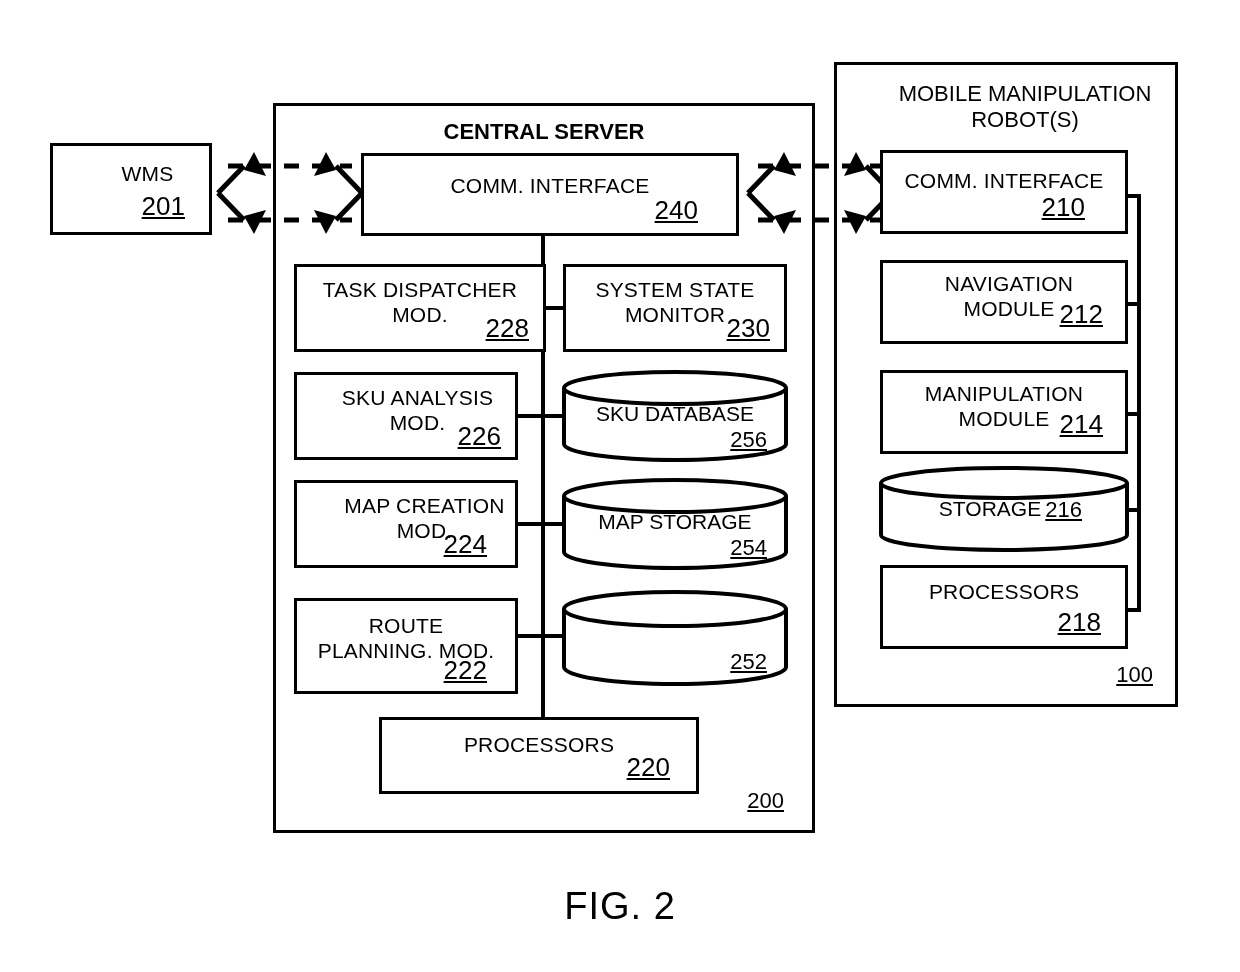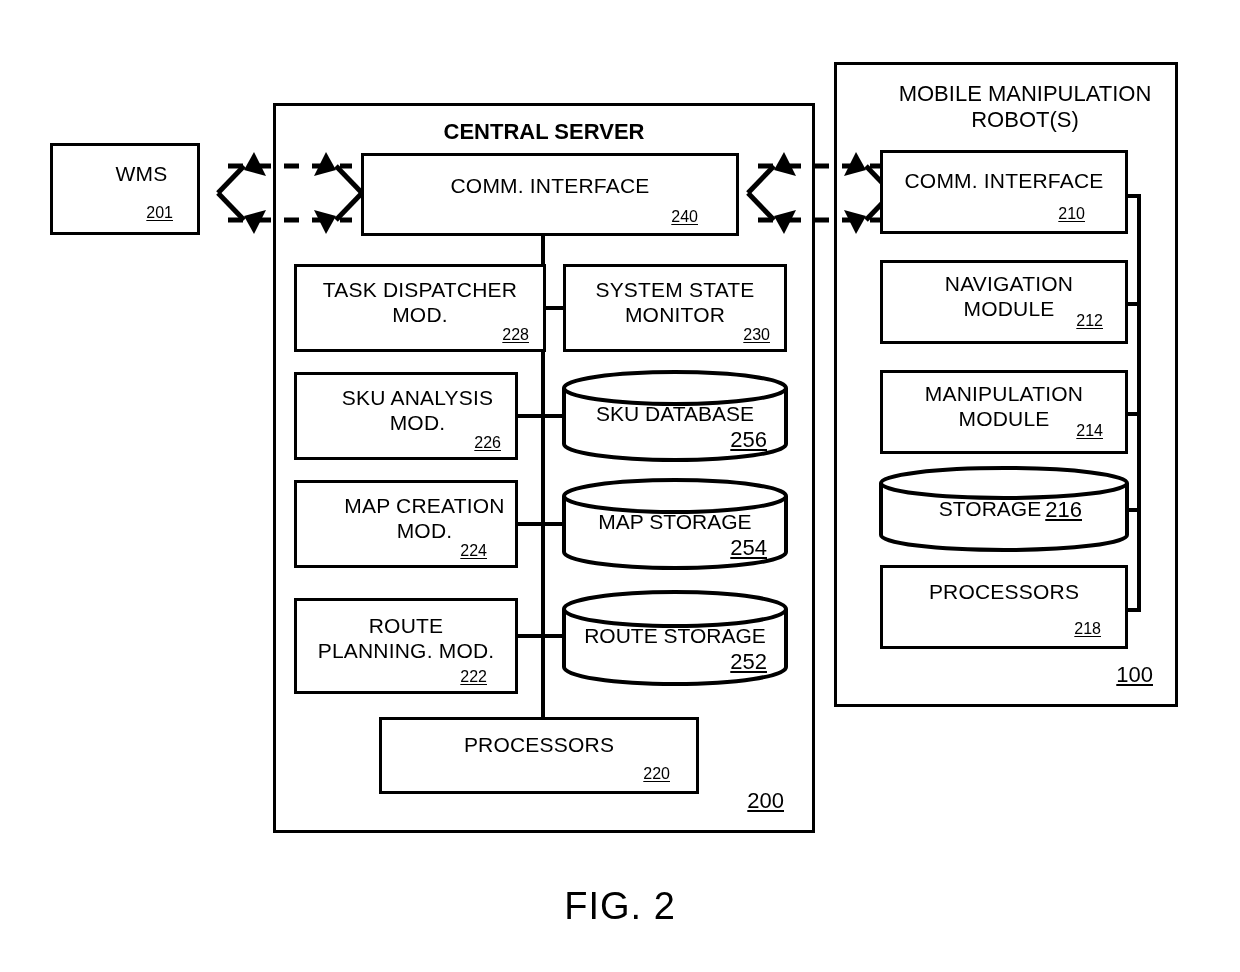--- a/index.html
+++ b/index.html
@@ -46,21 +46,21 @@
     position: absolute;
     left: 0; right: 0;
     text-align: center;
     font-size: 21px;
     letter-spacing: 0.2px;
     line-height: 1.18;
     white-space: pre-line;
   }
   .bnum {
     position: absolute;
-    font-size: 16px;
+    font-size: 26px;
     text-decoration: underline;
     text-underline-offset: 2px;
   }
 
   .panel-title {
     position: absolute;
     left: 0; right: 0;
     text-align: center;
     font-size: 22px;
     font-weight: bold;
@@ -124,21 +124,21 @@
     text-align: center;
     font-size: 38px;
     letter-spacing: 1px;
   }
 </style>
 </head>
 <body>
 
 <div id="figure">
 
-  <div class="box" style="left:50px; top:143px; width:150px; height:92px;padding-left:33px;">
+  <div class="box" style="left:50px; top:143px; width:162px; height:92px;padding-left:33px;">
     <div class="box-inner">
       <div class="btitle" style="top:16px;">WMS</div>
       <div class="bnum" style="right:24px; bottom:10px;">201</div>
     </div>
   </div>
 
   <div class="dashlink" style="left:210px; top:138px; width:160px; height:110px;">
     <svg width="160" height="110" viewBox="0 0 160 110">
 
       <g stroke="#000" stroke-width="5" fill="none" stroke-linecap="butt">
@@ -235,21 +235,20 @@
     </svg>
     <div class="cyl-label" style="top:32px;">MAP STORAGE</div>
     <div class="cyl-num" style="right:22px; top:57px;">254</div>
   </div>
 
   <div class="cyl" style="left:561px; top:590px; width:228px; height:96px;">
     <svg width="228" height="96" viewBox="0 0 228 96">
       <path d="M3,19 L3,77 A111,17 0 0 0 225,77 L225,19" fill="#fff" stroke="#000" stroke-width="4"></path>
       <ellipse cx="114" cy="19" rx="111" ry="17" fill="#fff" stroke="#000" stroke-width="4"></ellipse>
     </svg>
-    <div class="cyl-label" style="top:34px;">ROUTE STORAGE</div>
     <div class="cyl-num" style="right:22px; top:59px;">252</div>
   </div>
 
   <div class="box" style="left:379px; top:717px; width:320px; height:77px;">
     <div class="box-inner">
       <div class="btitle" style="top:13px;">PROCESSORS</div>
       <div class="bnum" style="right:26px; bottom:8px;">220</div>
     </div>
   </div>
 

